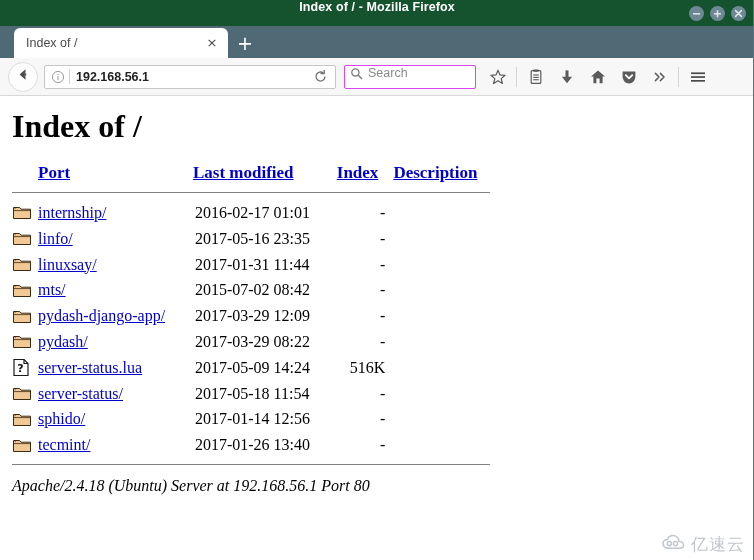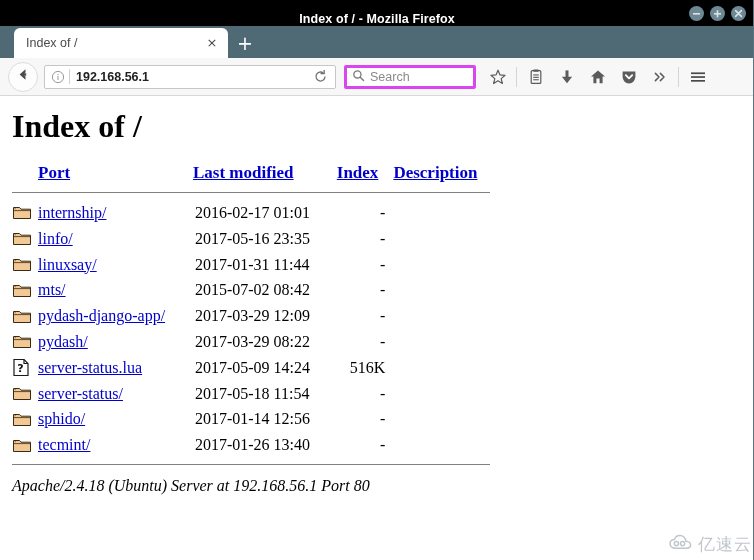--- a/index.html
+++ b/index.html
@@ -20,23 +20,23 @@
     height: 560px;
     background: #ffffff;
     box-sizing: border-box;
     overflow: hidden;
   }
 
   
   .titlebar {
     position: relative;
     height: 26px;
-    background: #000000;
-    display: flex;
-    align-items: flex-end;
+    background: #14532d;
+    display: flex;
+    align-items: flex-start;
     justify-content: center;
   }
   .titlebar-text {
     color: #ffffff;
     font-size: 12.5px;
     font-weight: bold;
     letter-spacing: 0.1px;
     font-family: "Liberation Sans", sans-serif;
     white-space: nowrap;
   }
@@ -179,24 +179,24 @@
     display: flex;
     align-items: center;
     justify-content: center;
     flex: none;
   }
   .searchbar {
     flex: none;
     width: 132px;
     height: 24px;
     background: #ffffff;
-    border: 3px solid #d946ef;
+    border: 1px solid #d946ef;
     border-radius: 2px;
     display: flex;
-    align-items: center;
+    align-items: flex-start;
     padding: 0 5px;
     box-sizing: border-box;
     margin-left: 8px;
   }
   .search-placeholder {
     font-size: 12.5px;
     color: #8a8a8a;
     margin-left: 5px;
     font-family: "Liberation Sans", sans-serif;
   }
@@ -290,21 +290,21 @@
     color: #000000;
     margin: 0 12px 0 12px;
     padding-top: 5px;
   }
   
   .icon-cell svg { display: block; }
 
   
   .watermark {
     position: absolute;
-    right: 2px;
+    right: 9px;
     bottom: 4px;
     display: flex;
     align-items: center;
     gap: 4px;
     opacity: 0.62;
     pointer-events: none;
   }
   .watermark-text {
     font-family: "DejaVu Sans", sans-serif;
     font-size: 17px;

